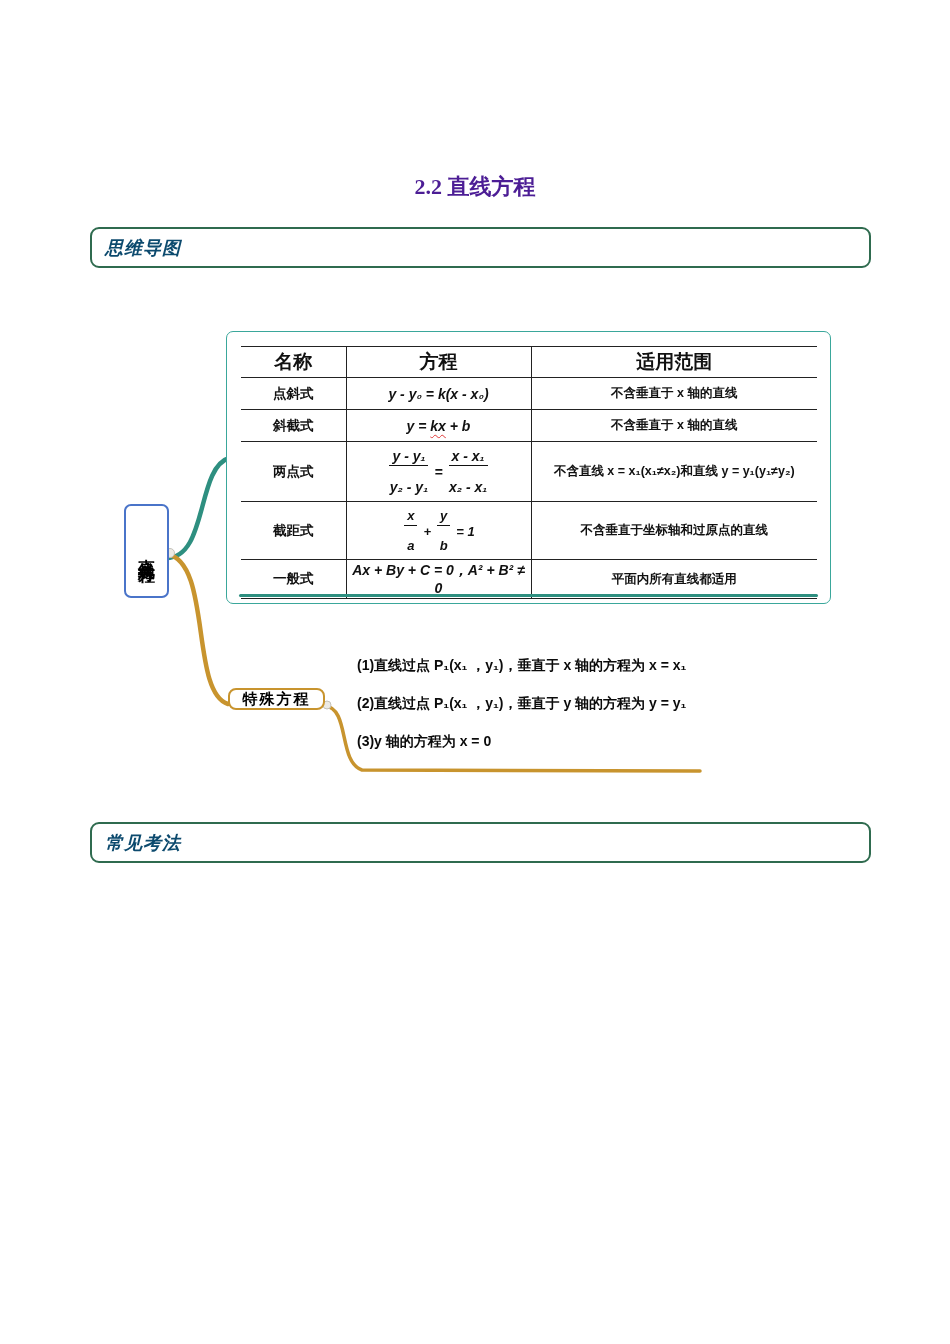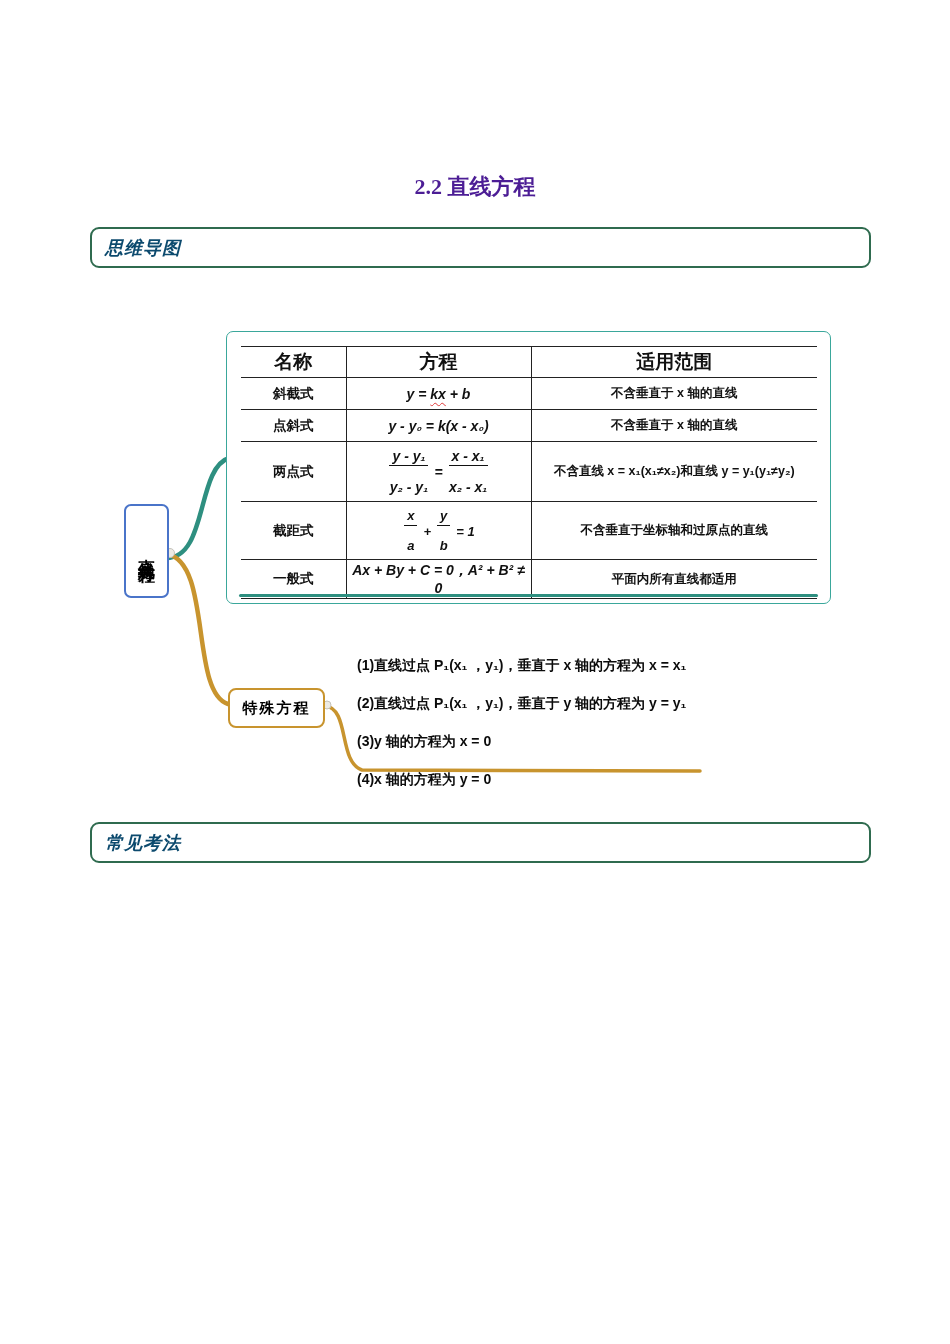--- a/index.html
+++ b/index.html
@@ -75,21 +75,21 @@
   .eq-cell    { font-size: 14px; font-weight: 700; font-style: italic; font-family: "Liberation Sans", sans-serif; }
   .wavy { text-decoration: underline wavy #e03a3a; text-decoration-thickness: 1px; text-underline-offset: 3px; }
   .frac { display: inline-flex; flex-direction: column; align-items: center; vertical-align: middle; line-height: 1.15; margin: 0 2px; gap: 12px; }
   .frac .num { border-bottom: 1.6px solid #111; padding: 0 3px 1px; }
   .frac .den { padding-top: 1px; }
   .eq-row { display: inline-flex; align-items: center; gap: 4px; justify-content: center; }
   .small-frac { font-size: 13px; }
 
   
   .special-node {
-    position: absolute; left: 228px; top: 378px; width: 97px; height: 40px;
+    position: absolute; left: 228px; top: 378px; width: 97px; height: 22px;
     border: 2px solid #c8942e; border-radius: 8px; background: #fff;
     display: flex; align-items: center; justify-content: center;
   }
   .special-node-label {
     font-family: "Liberation Serif", serif; font-weight: 700; font-size: 15px;
     letter-spacing: 2px; color: #000;
   }
 
   
   .notes {
@@ -133,27 +133,27 @@
             <col class="c-eq">
             <col class="c-scope">
           </colgroup>
         <tbody>
             <tr>
           <th>名称</th>
           <th>方程</th>
           <th>适用范围</th>
         </tr>
         <tr class="r-short">
+          <td class="name-cell">点斜式</td>
+          <td class="eq-cell">y - y₀ = k(x - x₀)</td>
+          <td class="scope-cell">不含垂直于 x 轴的直线</td>
+        </tr>
+        <tr class="r-short">
           <td class="name-cell">斜截式</td>
           <td class="eq-cell"><span>y = </span><span class="wavy">kx</span><span> + b</span></td>
-          <td class="scope-cell">不含垂直于 x 轴的直线</td>
-        </tr>
-        <tr class="r-short">
-          <td class="name-cell">点斜式</td>
-          <td class="eq-cell">y - y₀ = k(x - x₀)</td>
           <td class="scope-cell">不含垂直于 x 轴的直线</td>
         </tr>
         <tr class="r-tall">
           <td class="name-cell">两点式</td>
           <td class="eq-cell">
             <span class="eq-row">
               <span class="frac">
                     <span class="num">y - y₁</span>
                     <span class="den">y₂ - y₁</span>
                   </span>
@@ -195,21 +195,20 @@
     </div>
 
     <div class="special-node">
       <span class="special-node-label">特殊方程</span>
     </div>
 
     <div class="notes">
       <div class="note-item">(1)直线过点 P₁(x₁ ，y₁)，垂直于 x 轴的方程为 x = x₁</div>
       <div class="note-item">(2)直线过点 P₁(x₁ ，y₁)，垂直于 y 轴的方程为 y = y₁</div>
       <div class="note-item">(3)y 轴的方程为 x = 0</div>
-      <div class="note-item">(4)x 轴的方程为 y = 0</div>
     </div>
 
   </div>
 
   <div class="section-box kaofa-box">
     <span class="section-label">常见考法</span>
   </div>
 
 </div>
 

